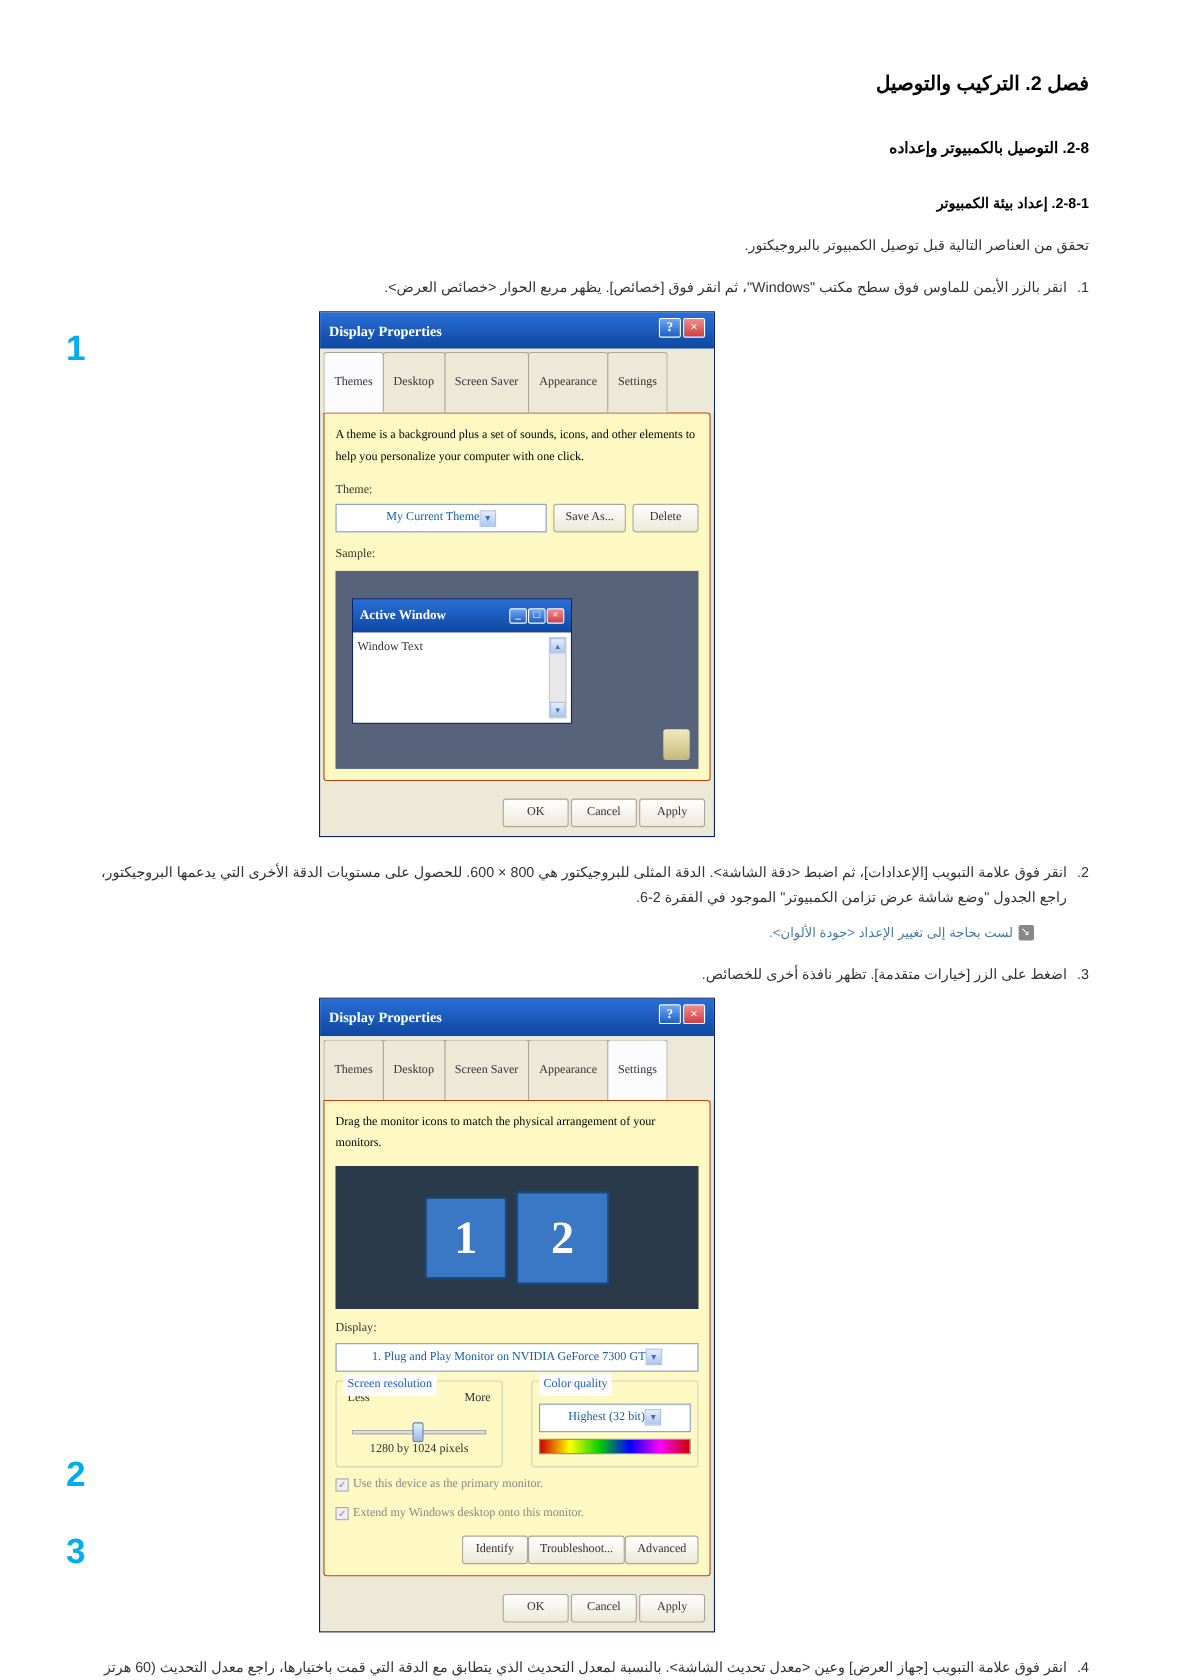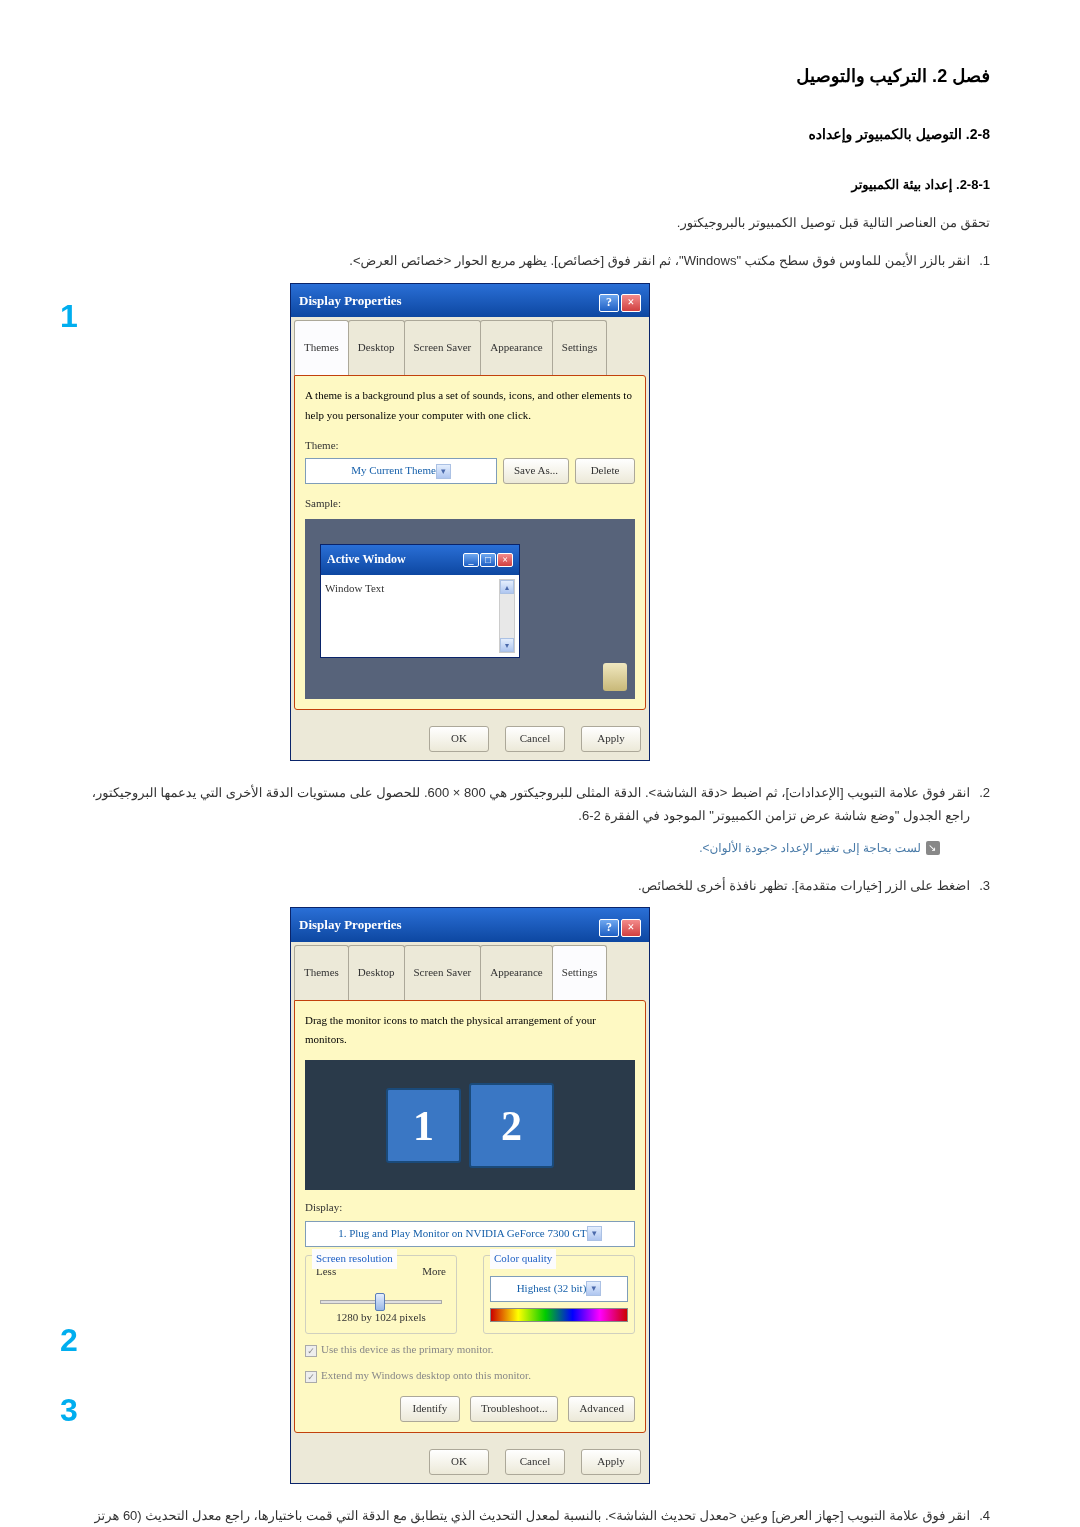--- a/index.html
+++ b/index.html
@@ -13,21 +13,21 @@
 .step-list>li::before{content:counter(step)".";position:absolute;right:0;top:0;font-weight:normal}
 .note{color:#4a7ba8;margin:10px 30px 15px 0;font-size:12px}
 .note-icon{display:inline-block;width:14px;height:14px;background:#888;border-radius:2px;vertical-align:middle;margin-left:5px;position:relative}
 .note-icon::after{content:"↘";color:#fff;font-size:10px;position:absolute;top:-2px;left:2px}
 .dialog-wrap{direction:ltr;text-align:left;margin:10px 0 20px 0;display:flex;justify-content:flex-start;padding-left:200px;position:relative}
 .dialog{width:360px;background:#ece9d8;border:1px solid #0a246a;font-family:Tahoma;font-size:11px;position:relative}
 .num-label{position:absolute;color:#00aeef;font-size:32px;font-weight:bold;font-family:Arial}
 .n1{top:5px;left:-30px}
 .n2{top:405px;left:-30px}
 .n3{top:475px;left:-30px}
-.titlebar{background:linear-gradient(to bottom,#2a6fd6,#0d47a1);color:#fff;padding:5px 8px;display:flex;justify-content:space-between;align-items:flex-end;font-weight:bold;font-size:13px}
+.titlebar{background:linear-gradient(to bottom,#2a6fd6,#0d47a1);color:#fff;padding:5px 8px;display:flex;justify-content:space-between;align-items:flex-start;font-weight:bold;font-size:13px}
 .titlebar-btns{display:flex;gap:2px}
 .tbtn{width:20px;height:18px;background:linear-gradient(to bottom,#f38b8b,#d04040);border:1px solid #fff;border-radius:2px;color:#fff;font-size:12px;text-align:center;line-height:14px;font-weight:bold}
 .tbtn.help{background:linear-gradient(to bottom,#6fa8f0,#1e5fc4)}
 .tabs{display:flex;background:#ece9d8;padding:3px 3px 0 3px}
 .tab{padding:17px 9px;background:#ece9d8;border:1px solid #aca899;border-bottom:none;margin-right:-1px;font-size:11px;position:relative;border-radius:3px 3px 0 0}
 .tab.active{background:#fcfcfe;z-index:2;padding-bottom:4px}
 .tab-body{background:#fef9c3;border:1px solid #c2410c;padding:10px;margin:0 3px 8px 3px;border-radius:0 3px 3px 3px}
 .desc{font-size:11px;margin-bottom:10px;color:#000}
 .lbl{font-size:11px;margin-bottom:3px;display:block}
 .row{display:flex;gap:6px;align-items:center;margin-bottom:10px}
@@ -40,36 +40,36 @@
 .aw-btns{display:flex;gap:1px}
 .aw-btn{width:16px;height:14px;border:1px solid #fff;border-radius:2px;font-size:10px;text-align:center;line-height:11px}
 .aw-btn.min{background:linear-gradient(to bottom,#6fa8f0,#1e5fc4);color:#fff}
 .aw-btn.max{background:linear-gradient(to bottom,#6fa8f0,#1e5fc4);color:#fff}
 .aw-btn.close{background:linear-gradient(to bottom,#f38b8b,#d04040);color:#fff}
 .aw-body{background:#fff;padding:4px;display:flex;justify-content:space-between;height:82px}
 .aw-text{font-size:11px}
 .aw-scroll{width:16px;background:#e8e8e8;border:1px solid #ccc;display:flex;flex-direction:column;justify-content:space-between}
 .scr-btn{height:14px;background:linear-gradient(to bottom,#e4eefd,#afc6f0);border:1px solid #abc1e4;font-size:8px;text-align:center;color:#4b6aab}
 .trash{position:absolute;bottom:8px;right:8px;width:24px;height:28px;background:linear-gradient(to bottom,#f0e8c0,#c8b878);border-radius:3px}
-.dlg-btns{display:flex;justify-content:flex-end;gap:16px;padding:8px}
+.dlg-btns{display:flex;justify-content:flex-end;gap:2px;padding:8px}
 .monitor-area{background:#2a3a4a;height:130px;margin:8px 0;display:flex;justify-content:center;align-items:center;gap:8px}
 .mon{background:#3a77c4;color:#fff;font-size:42px;font-weight:bold;text-align:center;border:2px solid #1a4a7a;border-radius:3px}
 .mon1{width:75px;height:75px;line-height:72px}
 .mon2{width:85px;height:85px;line-height:82px}
 .two-col{display:flex;gap:26px;margin-top:8px}
 .col{flex:1;border:1px solid #d0d0bf;padding:6px;border-radius:3px;position:relative}
 .col-title{position:absolute;top:-7px;left:6px;background:#fcfcfe;padding:0 4px;font-size:11px;color:#1e5fc4}
 .slider-track{height:4px;background:#e0e0e0;border:1px solid #aaa;margin:18px 8px 4px 8px;position:relative}
 .slider-thumb{width:10px;height:18px;background:linear-gradient(to bottom,#e4eefd,#9ab8e8);border:1px solid #5a7eb8;position:absolute;top:-8px;left:45%;border-radius:2px}
 .slider-lbls{display:flex;justify-content:space-between;font-size:11px;margin:0 4px}
 .res-txt{text-align:center;font-size:11px;margin-top:4px}
 .quality-bar{height:14px;background:linear-gradient(to right,#c00,#ff0,#0c0,#00f,#f0f,#c00);margin-top:6px;border:1px solid #888}
 .chk-row{font-size:11px;color:#888;margin-top:6px}
 .chk{display:inline-block;width:12px;height:12px;border:1px solid #aaa;background:#eee;vertical-align:middle;margin-right:4px;text-align:center;font-size:9px;line-height:10px;color:#888}
-.btn-row{display:flex;justify-content:flex-end;gap:10px;margin-top:10px}
+.btn-row{display:flex;justify-content:flex-end;gap:0;margin-top:10px}
 </style>
 </head>
 <body>
 
 <h1>فصل 2. التركيب والتوصيل</h1>
 <h2>2-8. التوصيل بالكمبيوتر وإعداده</h2>
 <h3>2-8-1. إعداد بيئة الكمبيوتر</h3>
 <p class="intro">تحقق من العناصر التالية قبل توصيل الكمبيوتر بالبروجيكتور.</p>
 
 <ol class="step-list">

